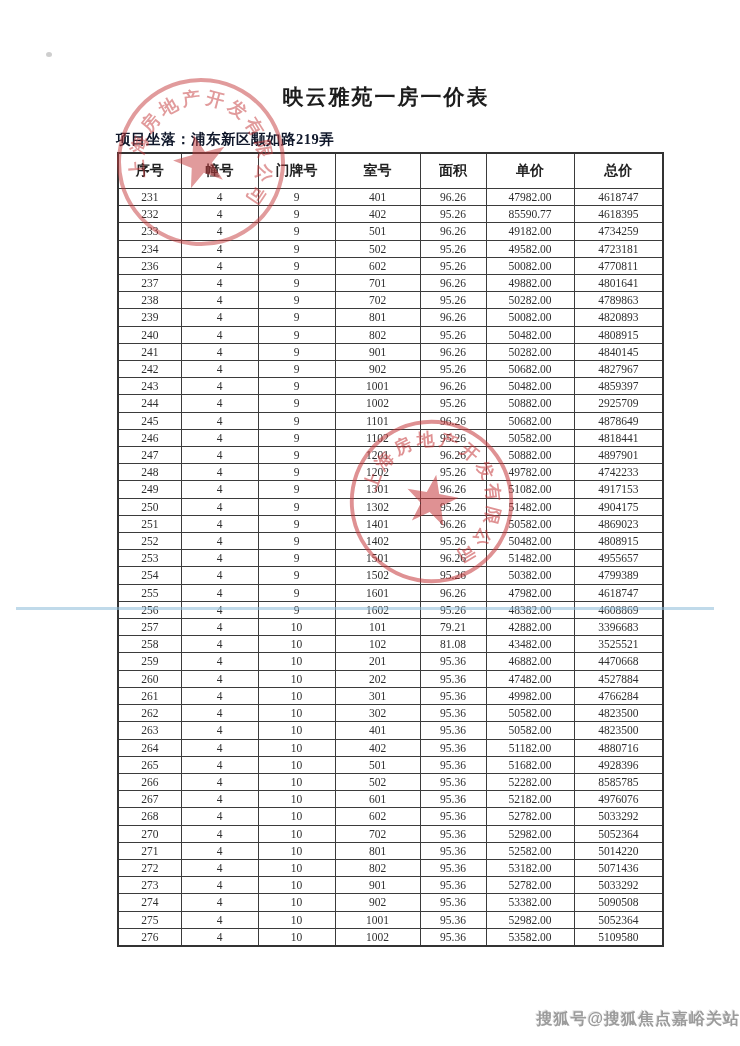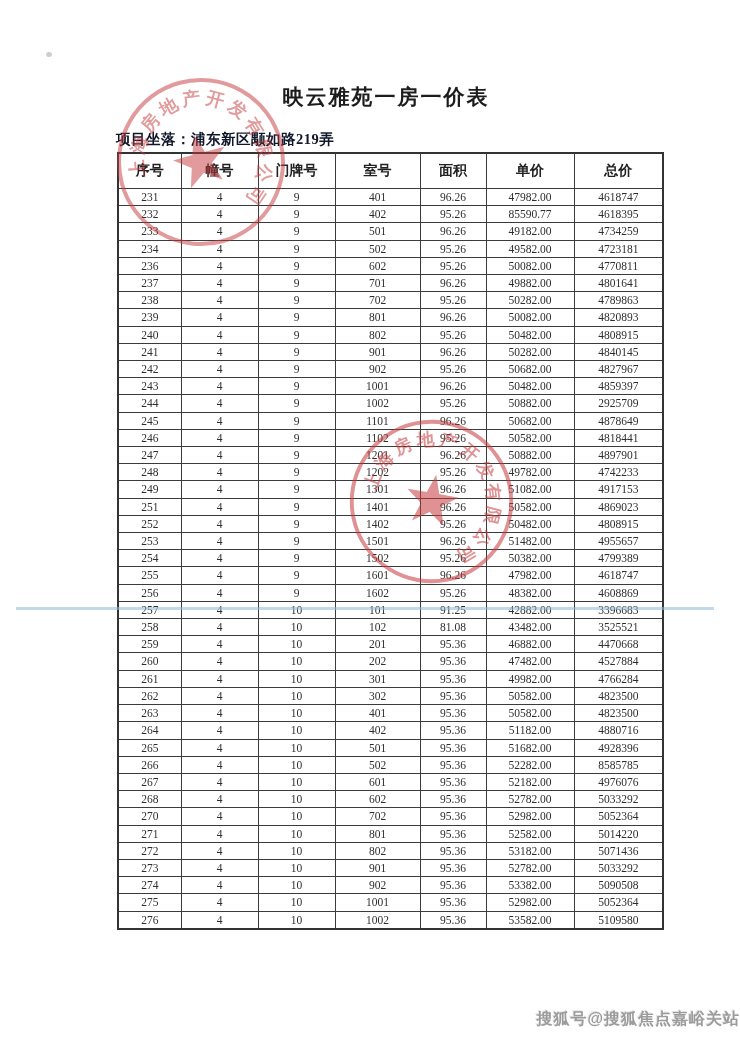--- a/index.html
+++ b/index.html
@@ -238,20 +238,29 @@
         <tr>
           <td>249</td>
           <td>4</td>
           <td>9</td>
           <td>1301</td>
           <td>96.26</td>
           <td>51082.00</td>
           <td>4917153</td>
         </tr>
         <tr>
+          <td>250</td>
+          <td>4</td>
+          <td>9</td>
+          <td>1302</td>
+          <td>95.26</td>
+          <td>51482.00</td>
+          <td>4904175</td>
+        </tr>
+        <tr>
           <td>251</td>
           <td>4</td>
           <td>9</td>
           <td>1401</td>
           <td>96.26</td>
           <td>50582.00</td>
           <td>4869023</td>
         </tr>
         <tr>
           <td>252</td>
@@ -296,21 +305,21 @@
           <td>1602</td>
           <td>95.26</td>
           <td>48382.00</td>
           <td>4608869</td>
         </tr>
         <tr>
           <td>257</td>
           <td>4</td>
           <td>10</td>
           <td>101</td>
-          <td>91.25</td>
+          <td>79.21</td>
           <td>42882.00</td>
           <td>3396683</td>
         </tr>
         <tr>
           <td>258</td>
           <td>4</td>
           <td>10</td>
           <td>102</td>
           <td>81.08</td>
           <td>43482.00</td>

